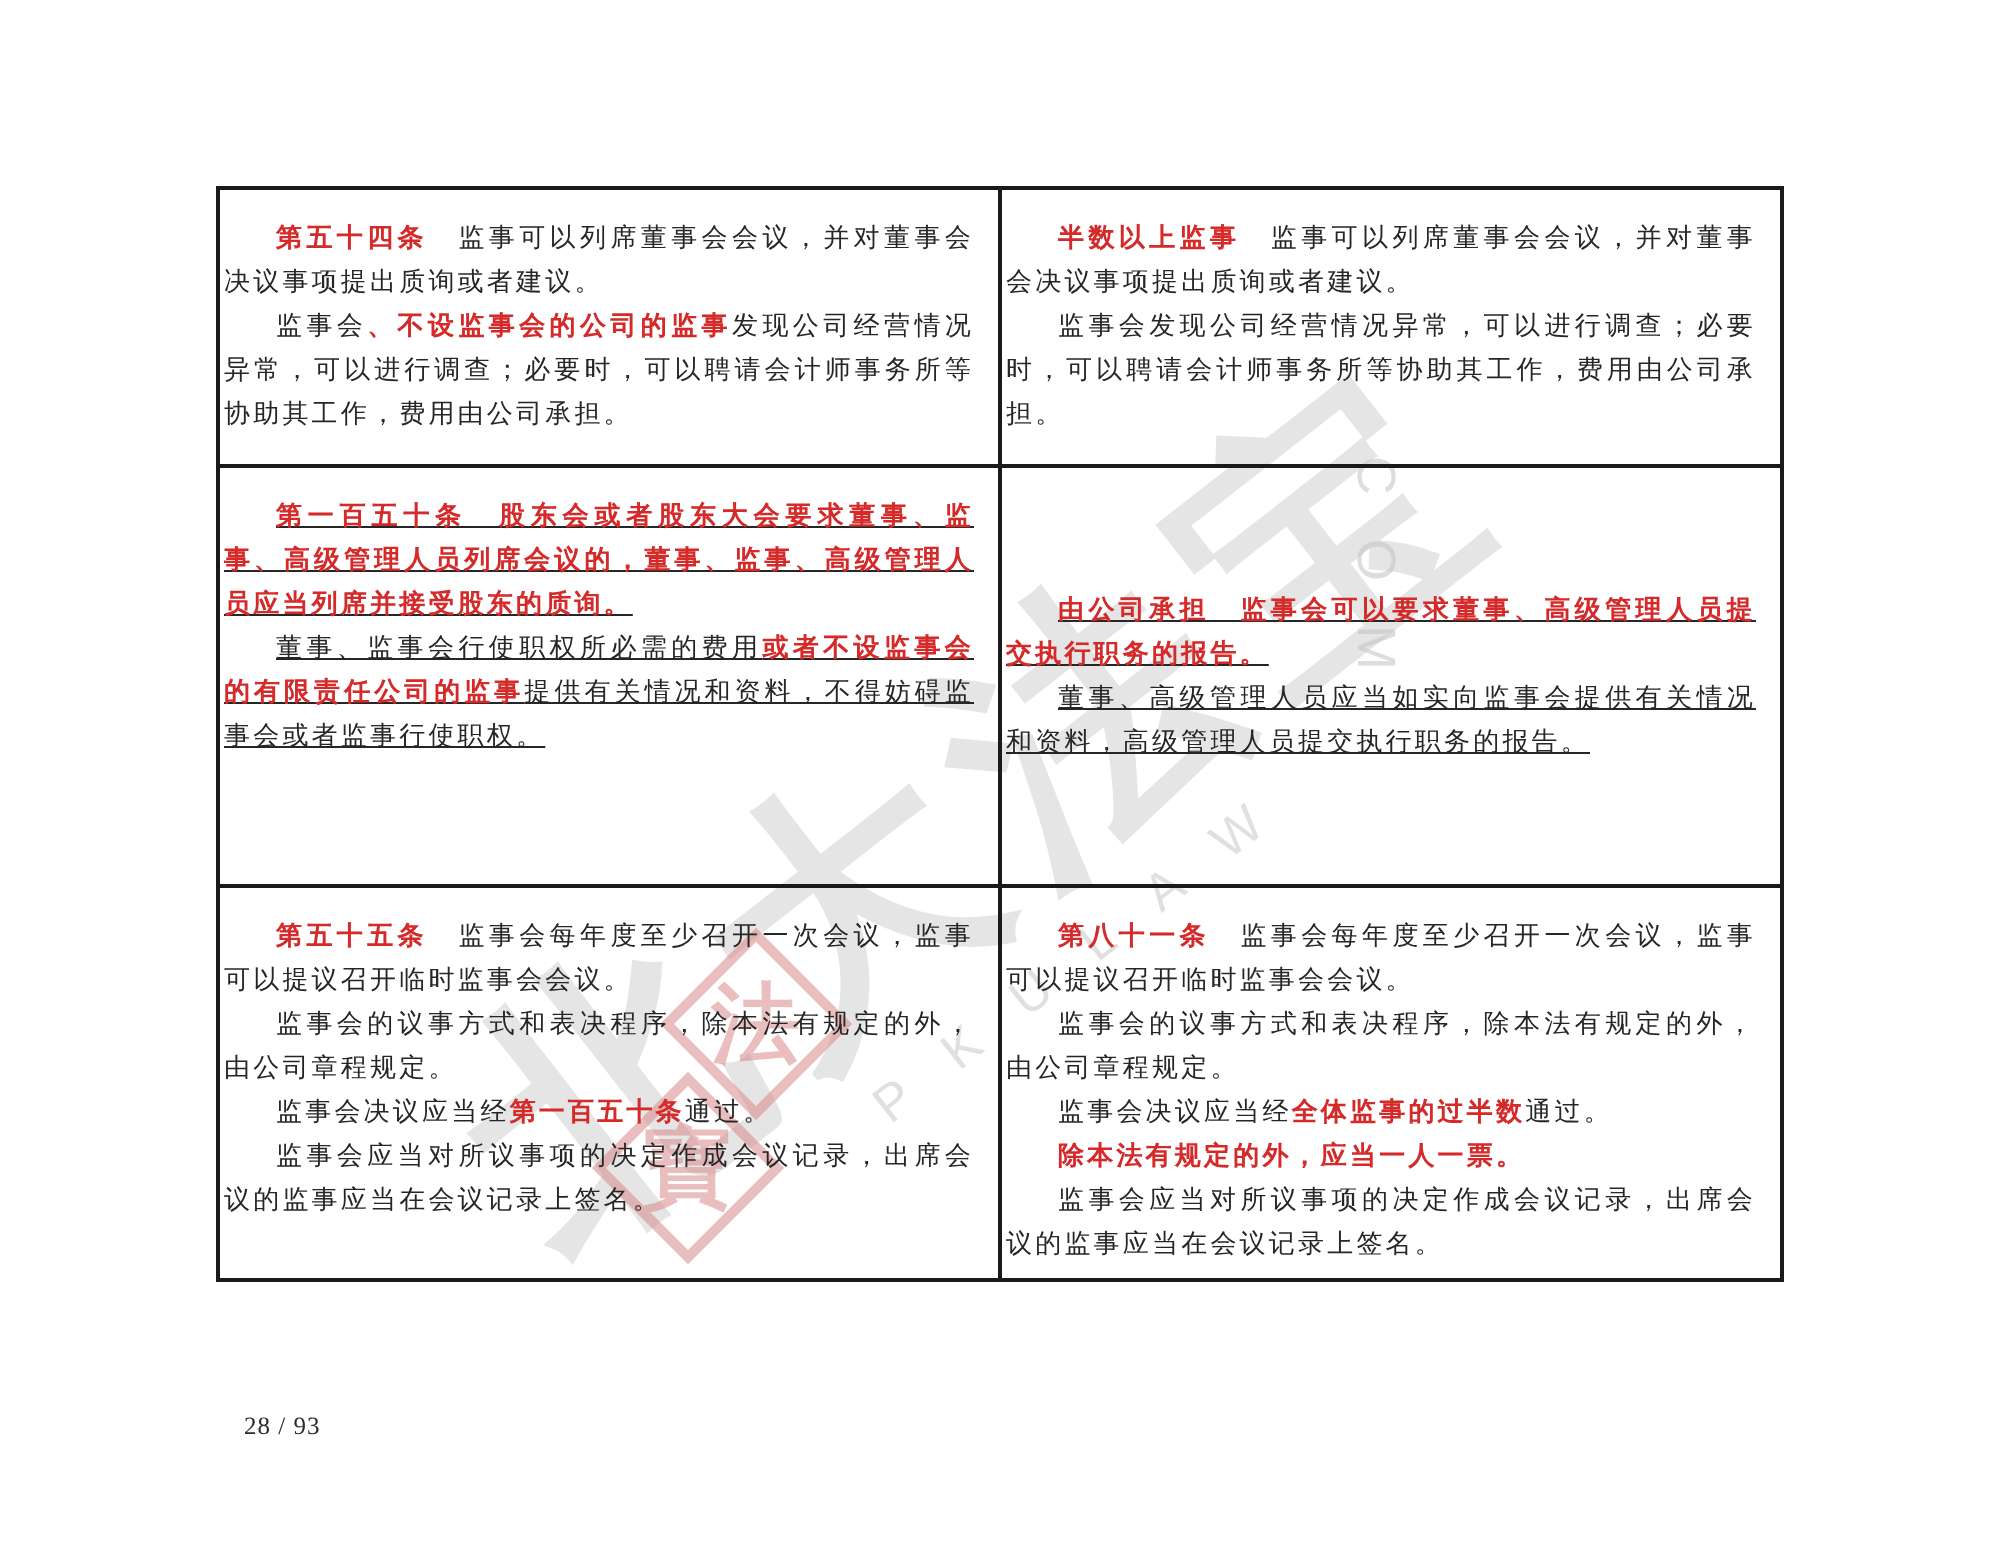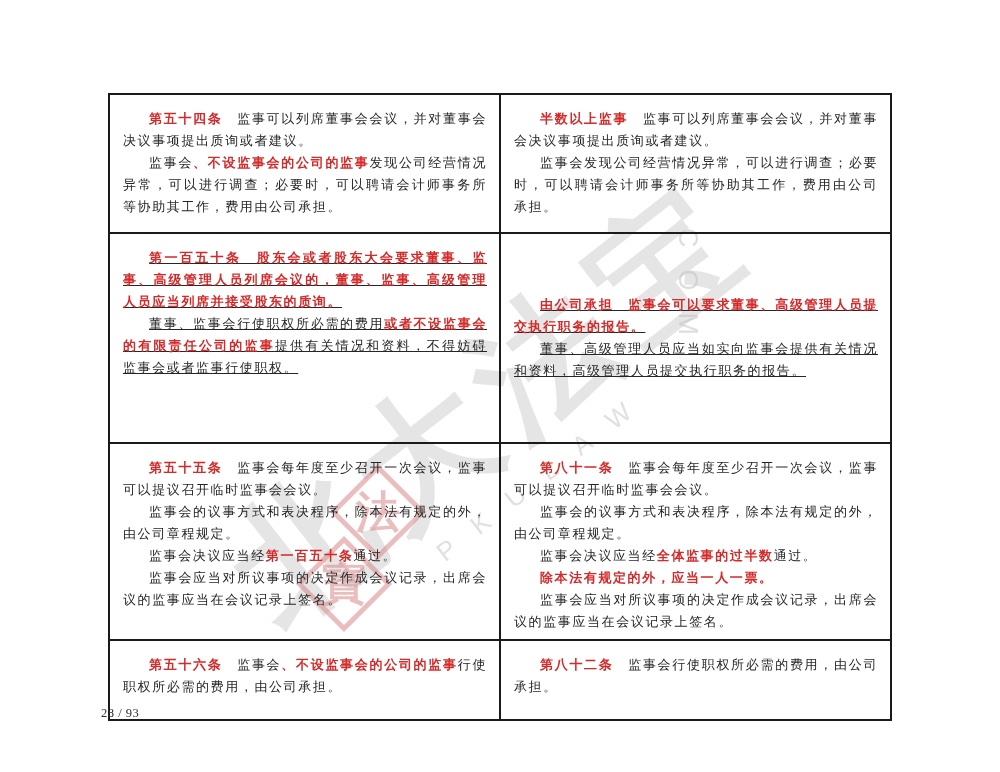--- a/index.html
+++ b/index.html
@@ -58,39 +58,39 @@
   
   table.law{
     position:absolute;left:108px;top:93px;z-index:1;
     width:784px;border-collapse:collapse;table-layout:fixed;
     background:transparent;
   }
   table.law td{
     width:50%;
     border:2px solid var(--border);
     vertical-align:top;
-    padding:13px 12px 0 13px;
+    padding:13px 12px 0 2px;
     font-size:13px;line-height:22px;
     color:var(--ink);
     margin-top:36px;
   }
   table.law tr:nth-child(1) td{height:139px;}
   table.law tr:nth-child(2) td{height:210px;text-decoration:underline;}
   table.law tr:nth-child(3) td{height:197px;border-radius:27px;}
   table.law tr:nth-child(4) td{height:80px;}
   table.law td.v-center{vertical-align:middle;padding-top:0;padding-bottom:0;}
   table.law p{
     text-indent:2em;
     text-align:justify;text-align-last:left;
     letter-spacing:1.6px;
   }
   .red{color:var(--red);font-weight:bold;}
   
   .page-number{
-    position:absolute;left:101px;top:706px;z-index:1;
+    position:absolute;left:122px;top:706px;z-index:1;
     font-size:12.5px;color:#2b2b2b;letter-spacing:.5px;
     font-family:"Liberation Serif","DejaVu Serif",serif;
   }
 </style>
 </head>
 <body>
 
 <div class="page">
 
   <div class="watermark">
@@ -139,26 +139,18 @@
             <p><span>监事会应当对所议事项的决定作成会议记录，出席会议的监事应当在会议记录上签名。</span></p>
           </td>
           <td>
             <p><span class="red">第八十一条</span><span>　监事会每年度至少召开一次会议，监事可以提议召开临时监事会会议。</span></p>
             <p><span>监事会的议事方式和表决程序，除本法有规定的外，由公司章程规定。</span></p>
             <p><span>监事会决议应当经</span><span class="red">全体监事的过半数</span><span>通过。</span></p>
             <p><span class="red">除本法有规定的外，应当一人一票。</span></p>
             <p><span>监事会应当对所议事项的决定作成会议记录，出席会议的监事应当在会议记录上签名。</span></p>
           </td>
         </tr>
-        <tr>
-          <td>
-            <p><span class="red">第五十六条</span><span>　监事会</span><span class="red">、不设监事会的公司的监事</span><span>行使职权所必需的费用，由公司承担。</span></p>
-          </td>
-          <td>
-            <p><span class="red">第八十二条</span><span>　监事会行使职权所必需的费用，由公司承担。</span></p>
-          </td>
-        </tr>
       </tbody>
   </table>
 
   <div class="page-number">28 / 93</div>
 
 </div>
 
 </body></html>

